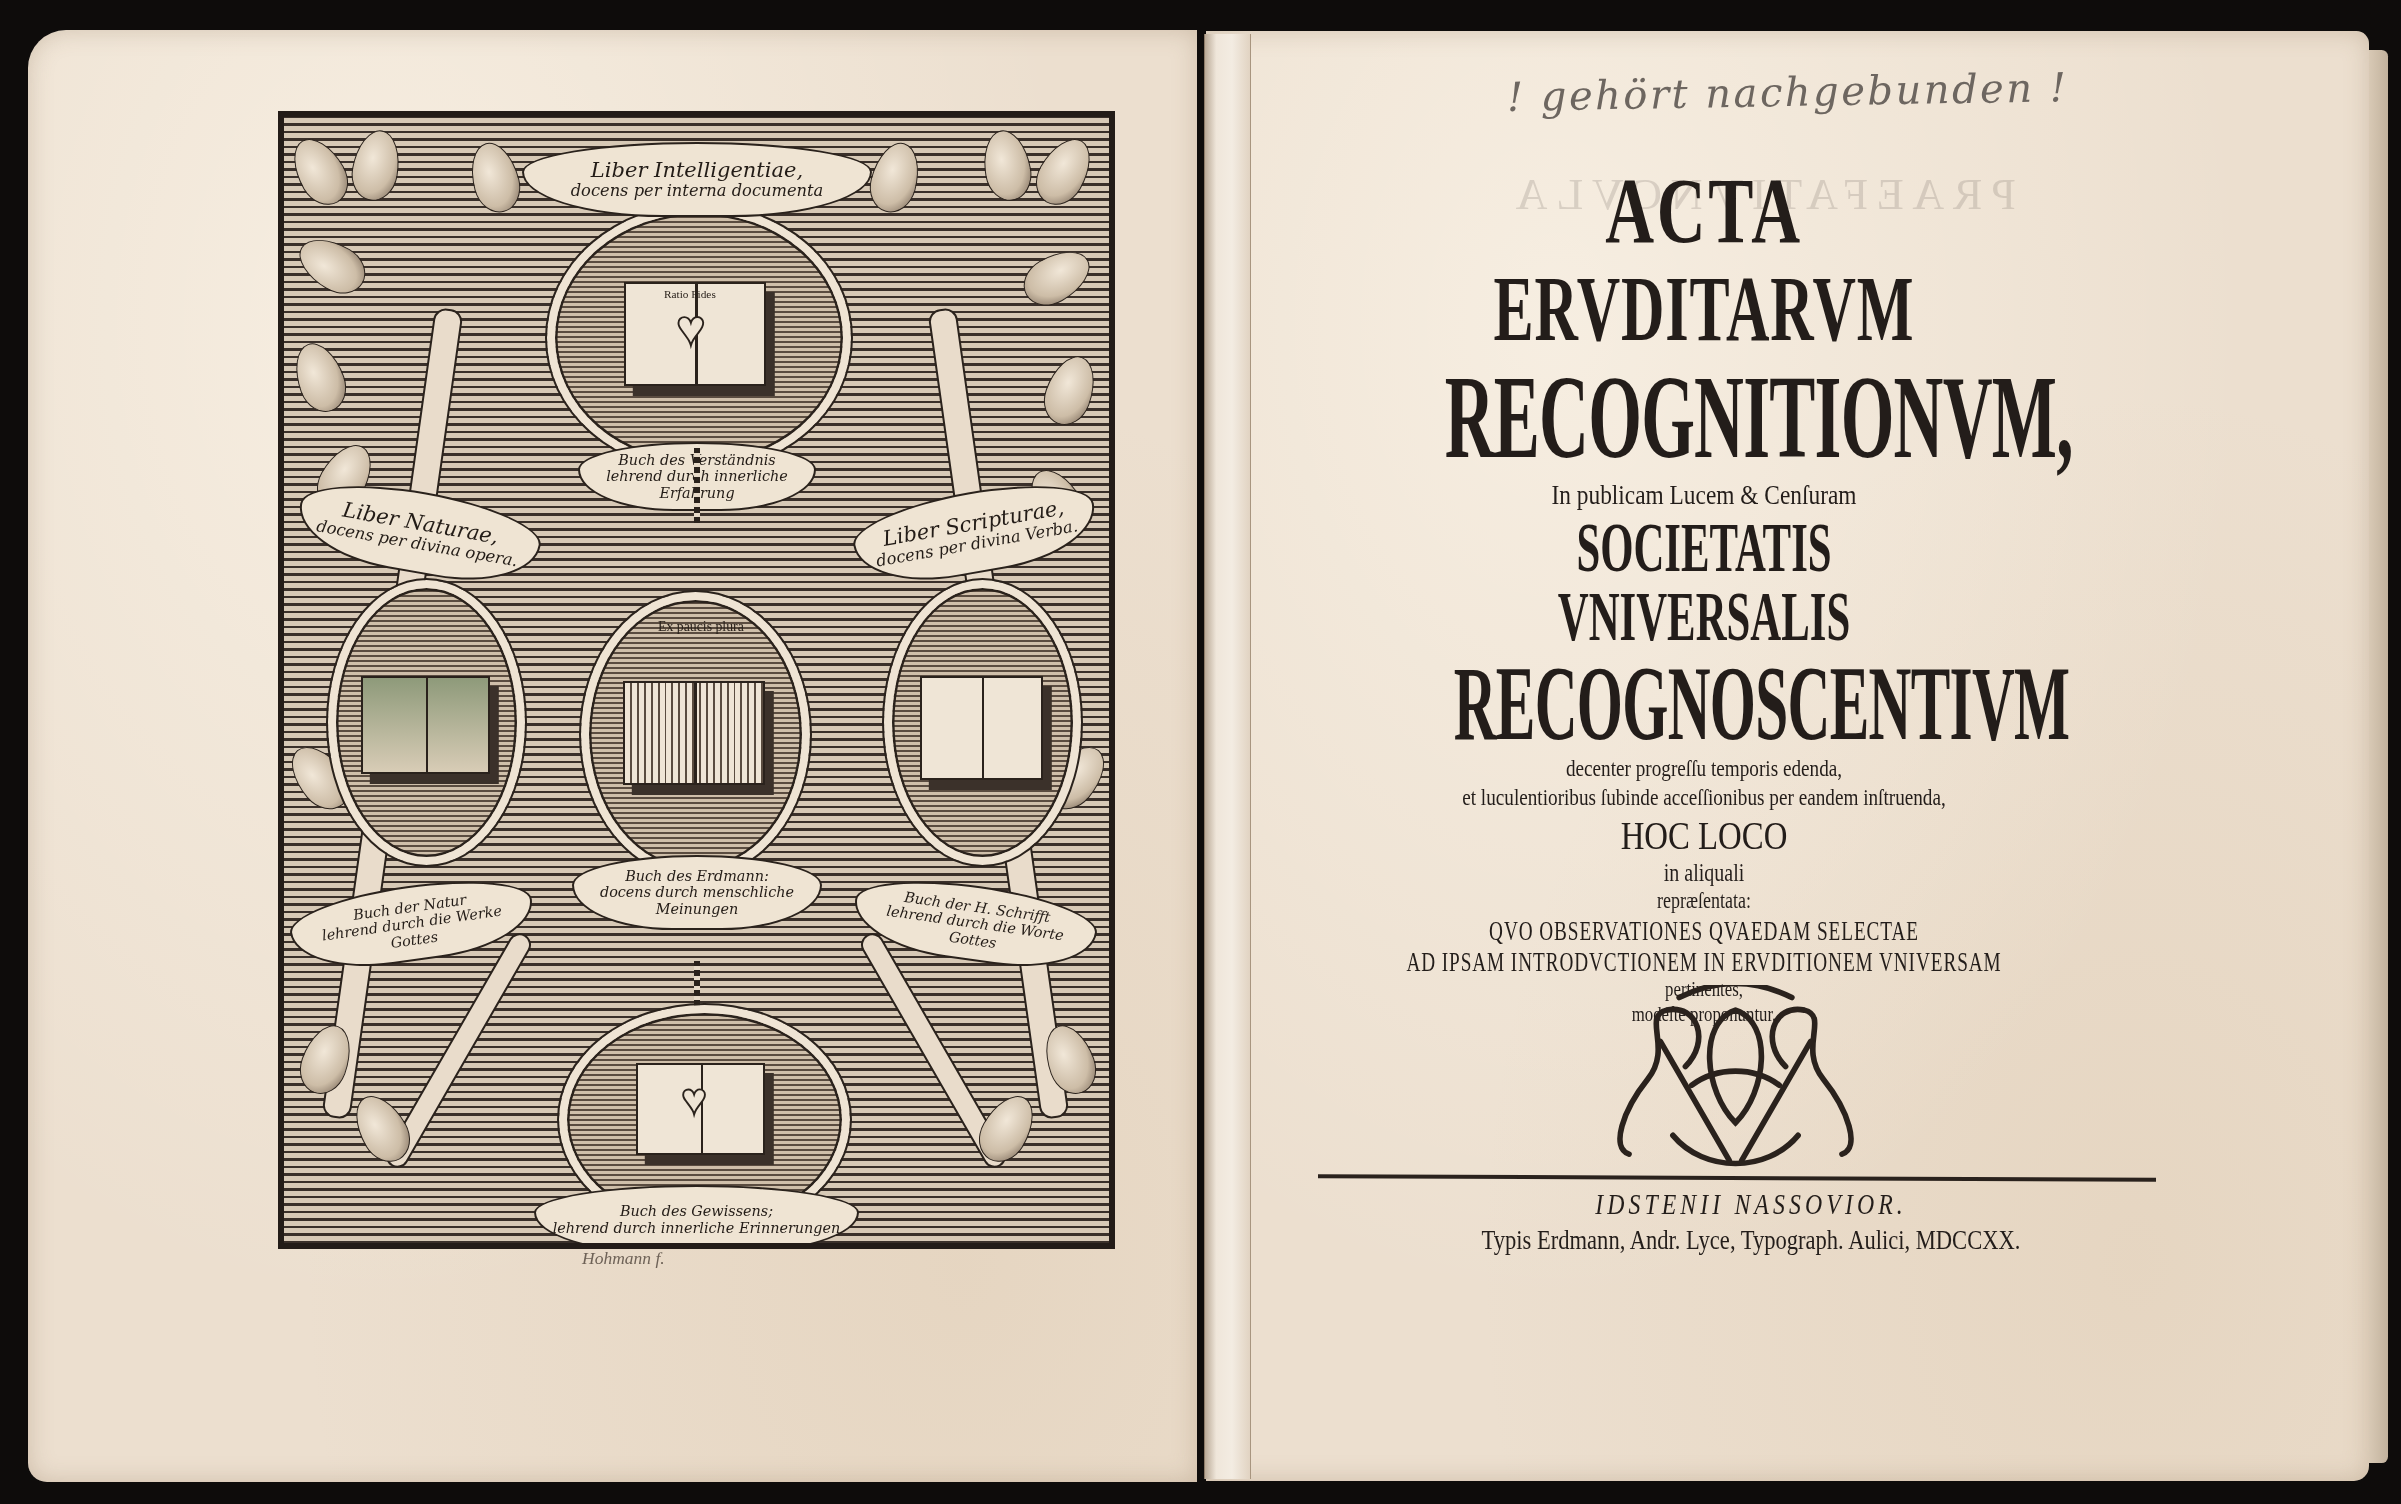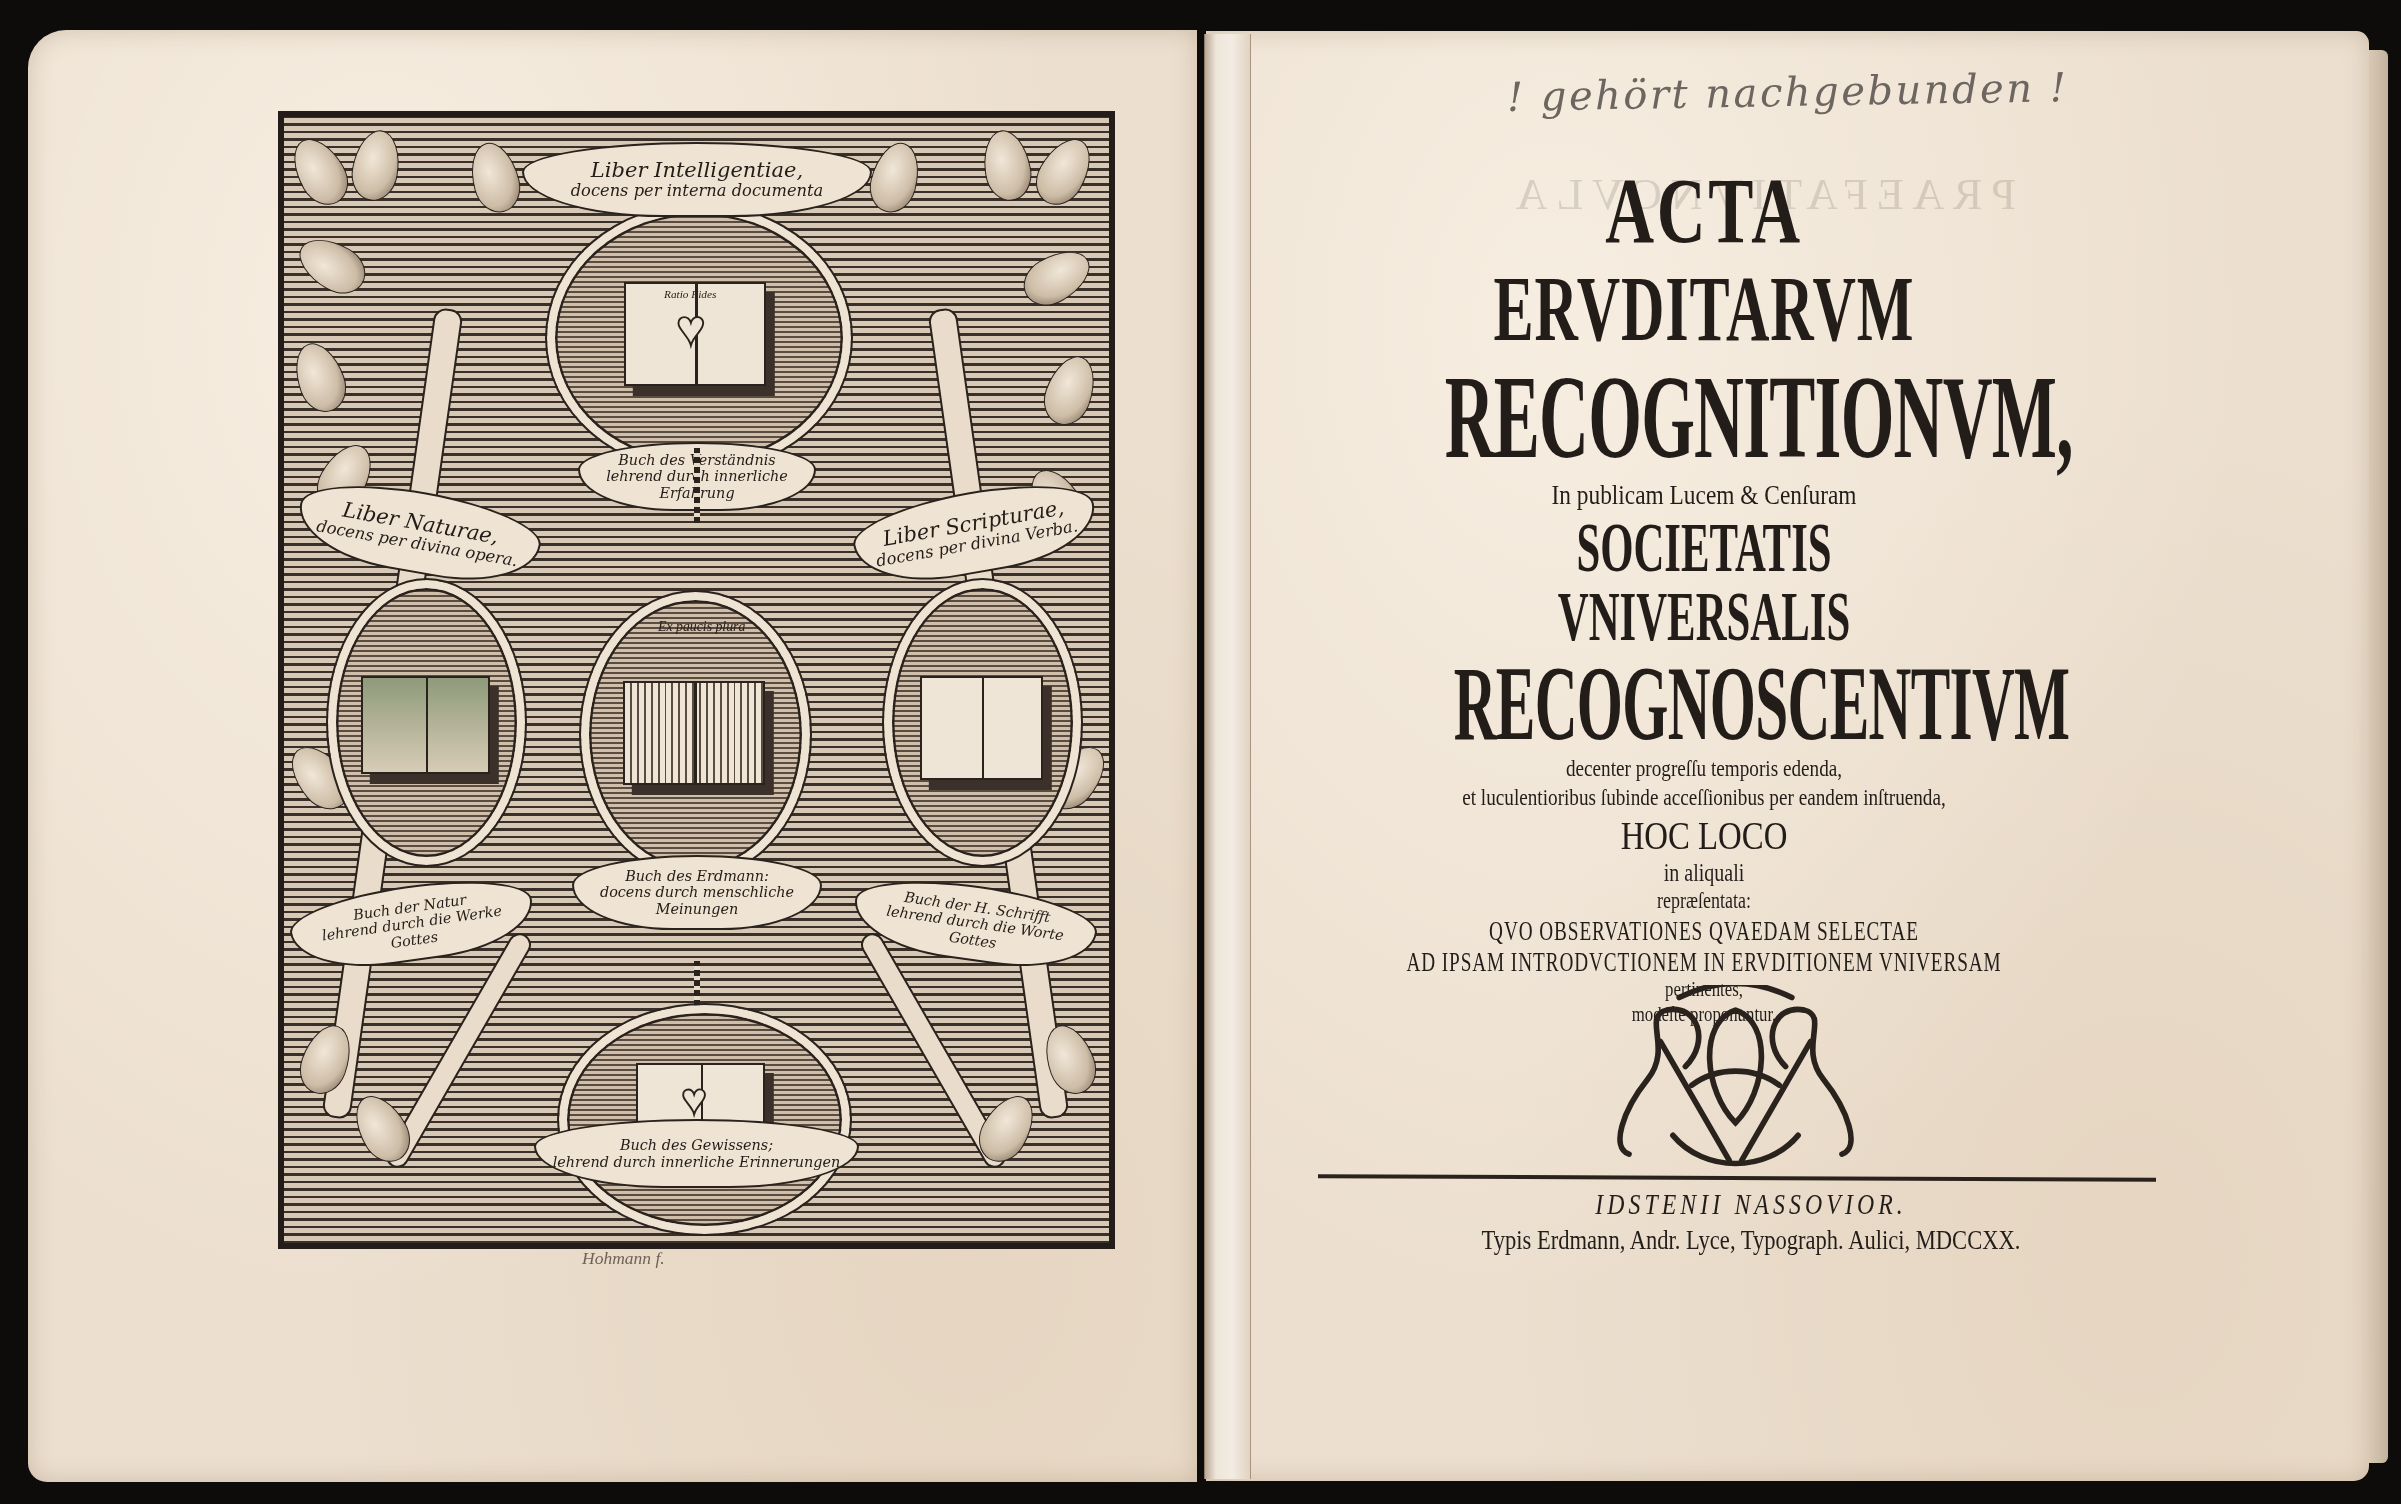--- a/index.html
+++ b/index.html
@@ -63,21 +63,21 @@
     position:absolute; background:#efe4d3; border:2.5px solid #2a221c;
     border-radius:50% 50% 40% 40% / 40% 40% 60% 60%;
     display:flex; flex-direction:column; align-items:center; justify-content:center;
     text-align:center; font-family:"DejaVu Serif", serif; font-style:italic;
     color:#231c17; line-height:1.15; padding:3.8px 11.3px; box-sizing:border-box;
   }
   .banner .l1 { font-size:21px; }
   .banner .l2 { font-size:16.3px; }
   .banner.de .l1, .banner.de .l2 { font-size:14.4px; }
   .chain { position:absolute; width:6.3px; background:repeating-linear-gradient(0deg,#2a221c 0 6.3px,#e7dac8 6.3px 10px); }
-  .medal-text { position:absolute; font-style:italic; font-size:13.8px; color:#2a221c; }
+  .medal-text { position:absolute; font-size:13.8px; color:#2a221c; }
   .signature { position:absolute; left:582px; top:1248px; font-style:italic; font-size:17.5px; color:#6e6257; }
 
   
   .title-block { position:absolute; left:1257px; top:163px; width:894px; text-align:center; }
   .t { display:block; color:#231d1a; font-family:"Liberation Serif", serif; }
   .t-acta  { font-size:94px; line-height:94px; letter-spacing:3.8px; transform:scaleX(0.72); font-weight:bold; margin-top:0; }
   .t-erud  { font-size:94px; line-height:94px; letter-spacing:1.3px; transform:scaleX(0.64); font-weight:bold; margin-top:3.8px; }
   .t-recog { font-size:119px; line-height:113px; transform:scaleX(0.58); font-weight:bold; margin-top:6.3px; letter-spacing:-1.3px; }
   .t-inpub { font-size:27.5px; line-height:34px; transform:scaleX(0.85); margin-top:3.8px; }
   .t-soc   { font-size:69px; line-height:69px; transform:scaleX(0.62); font-weight:bold; margin-top:2.5px; }
@@ -199,21 +199,21 @@
     <span class="l1">Buch der H. Schrifft</span>
     <span class="l2">lehrend durch die Worte Gottes</span>
   </div>
 
   <div class="medallion" style="left:275px;top:888px;width:275px;height:213px;">
     <div class="book" style="left:69px;top:50px;width:125px;height:88px;">
       <div class="spine"></div>
       <div style="position:absolute;left:43px;top:12.5px;font-size:44px;line-height:44px;color:#efe5d6;-webkit-text-stroke:1.9px #2a221c;">♥</div>
     </div>
   </div>
-  <div class="banner de" style="left:250px;top:1002px;width:325px;height:69px;text-align:right;">
+  <div class="banner de" style="left:250px;top:1068px;width:325px;height:69px;text-align:right;">
     <span class="l1">Buch des Gewissens;</span>
     <span class="l2">lehrend durch innerliche Erinnerungen</span>
   </div>
 </div>
 <span class="signature">Hohmann f.</span>
 
 <span class="showthrough">PRAEFATIVNCVLA</span>
 <span class="handnote">! gehört nachgebunden !</span>
 
 <div class="title-block">

